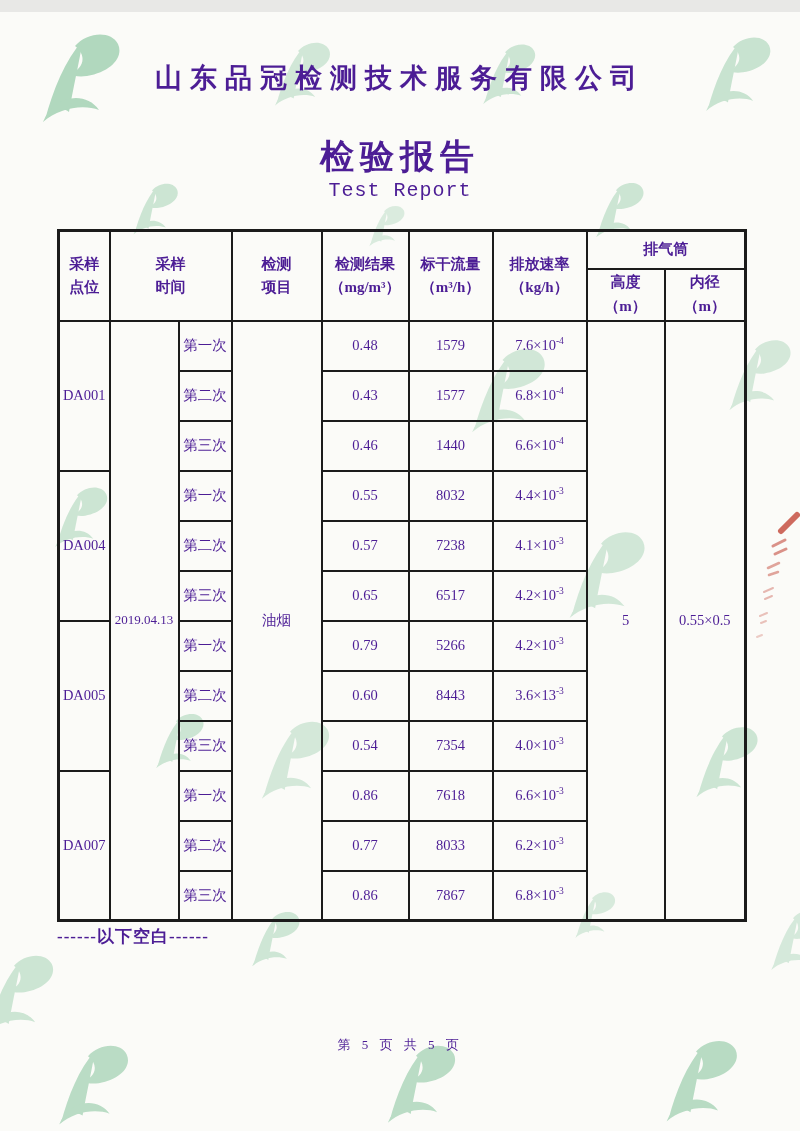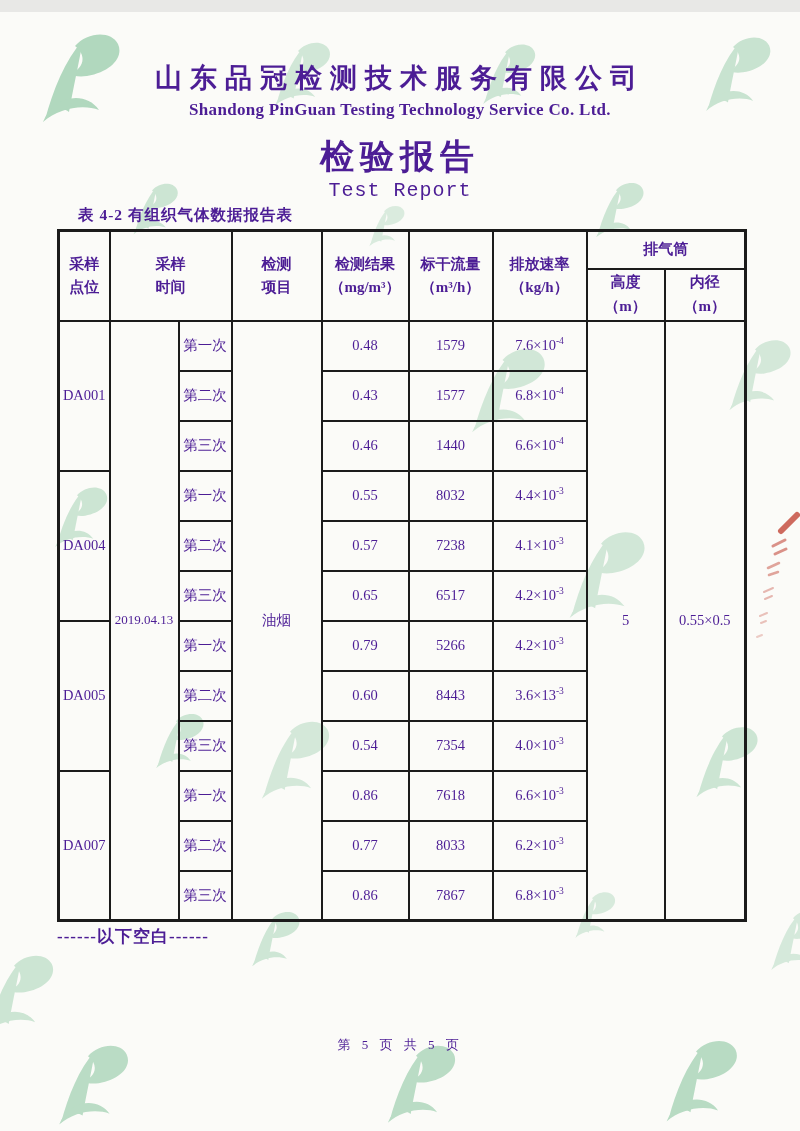--- a/index.html
+++ b/index.html
@@ -169,24 +169,22 @@
       <svg width="92" height="92" viewBox="0 0 100 100" style="left:650px;top:1023px;opacity:0.72">
         <path d="M50 18 C62 4 86 2 93 16 C99 29 86 44 62 48 C54 49 48 48 44 46 C58 42 63 28 50 18 Z" fill="#9fd0b0"></path>
         <path d="M20 92 C28 62 40 32 58 12 C54 34 48 62 44 84 C36 78 28 84 20 92 Z" fill="#9fd0b0"></path>
         <path d="M18 94 C34 80 58 76 74 82 C60 62 28 68 18 94 Z" fill="#9fd0b0"></path>
       </svg>
     </div>
 
   <div class="content">
 
     <div class="company-cn">山东品冠检测技术服务有限公司</div>
-    <div class="company-en">Shandong PinGuan Testing Technology Service Co. Ltd.</div>
     <div class="report-cn">检验报告</div>
     <div class="report-en">Test Report</div>
-    <div class="caption">表 4-2 有组织气体数据报告表</div>
 
     <table class="tbl">
       <colgroup>
         <col style="width:51px">
           <col style="width:69px">
           <col style="width:53px">
         <col style="width:90px">
           <col style="width:87px">
           <col style="width:84px">
         <col style="width:94px">

